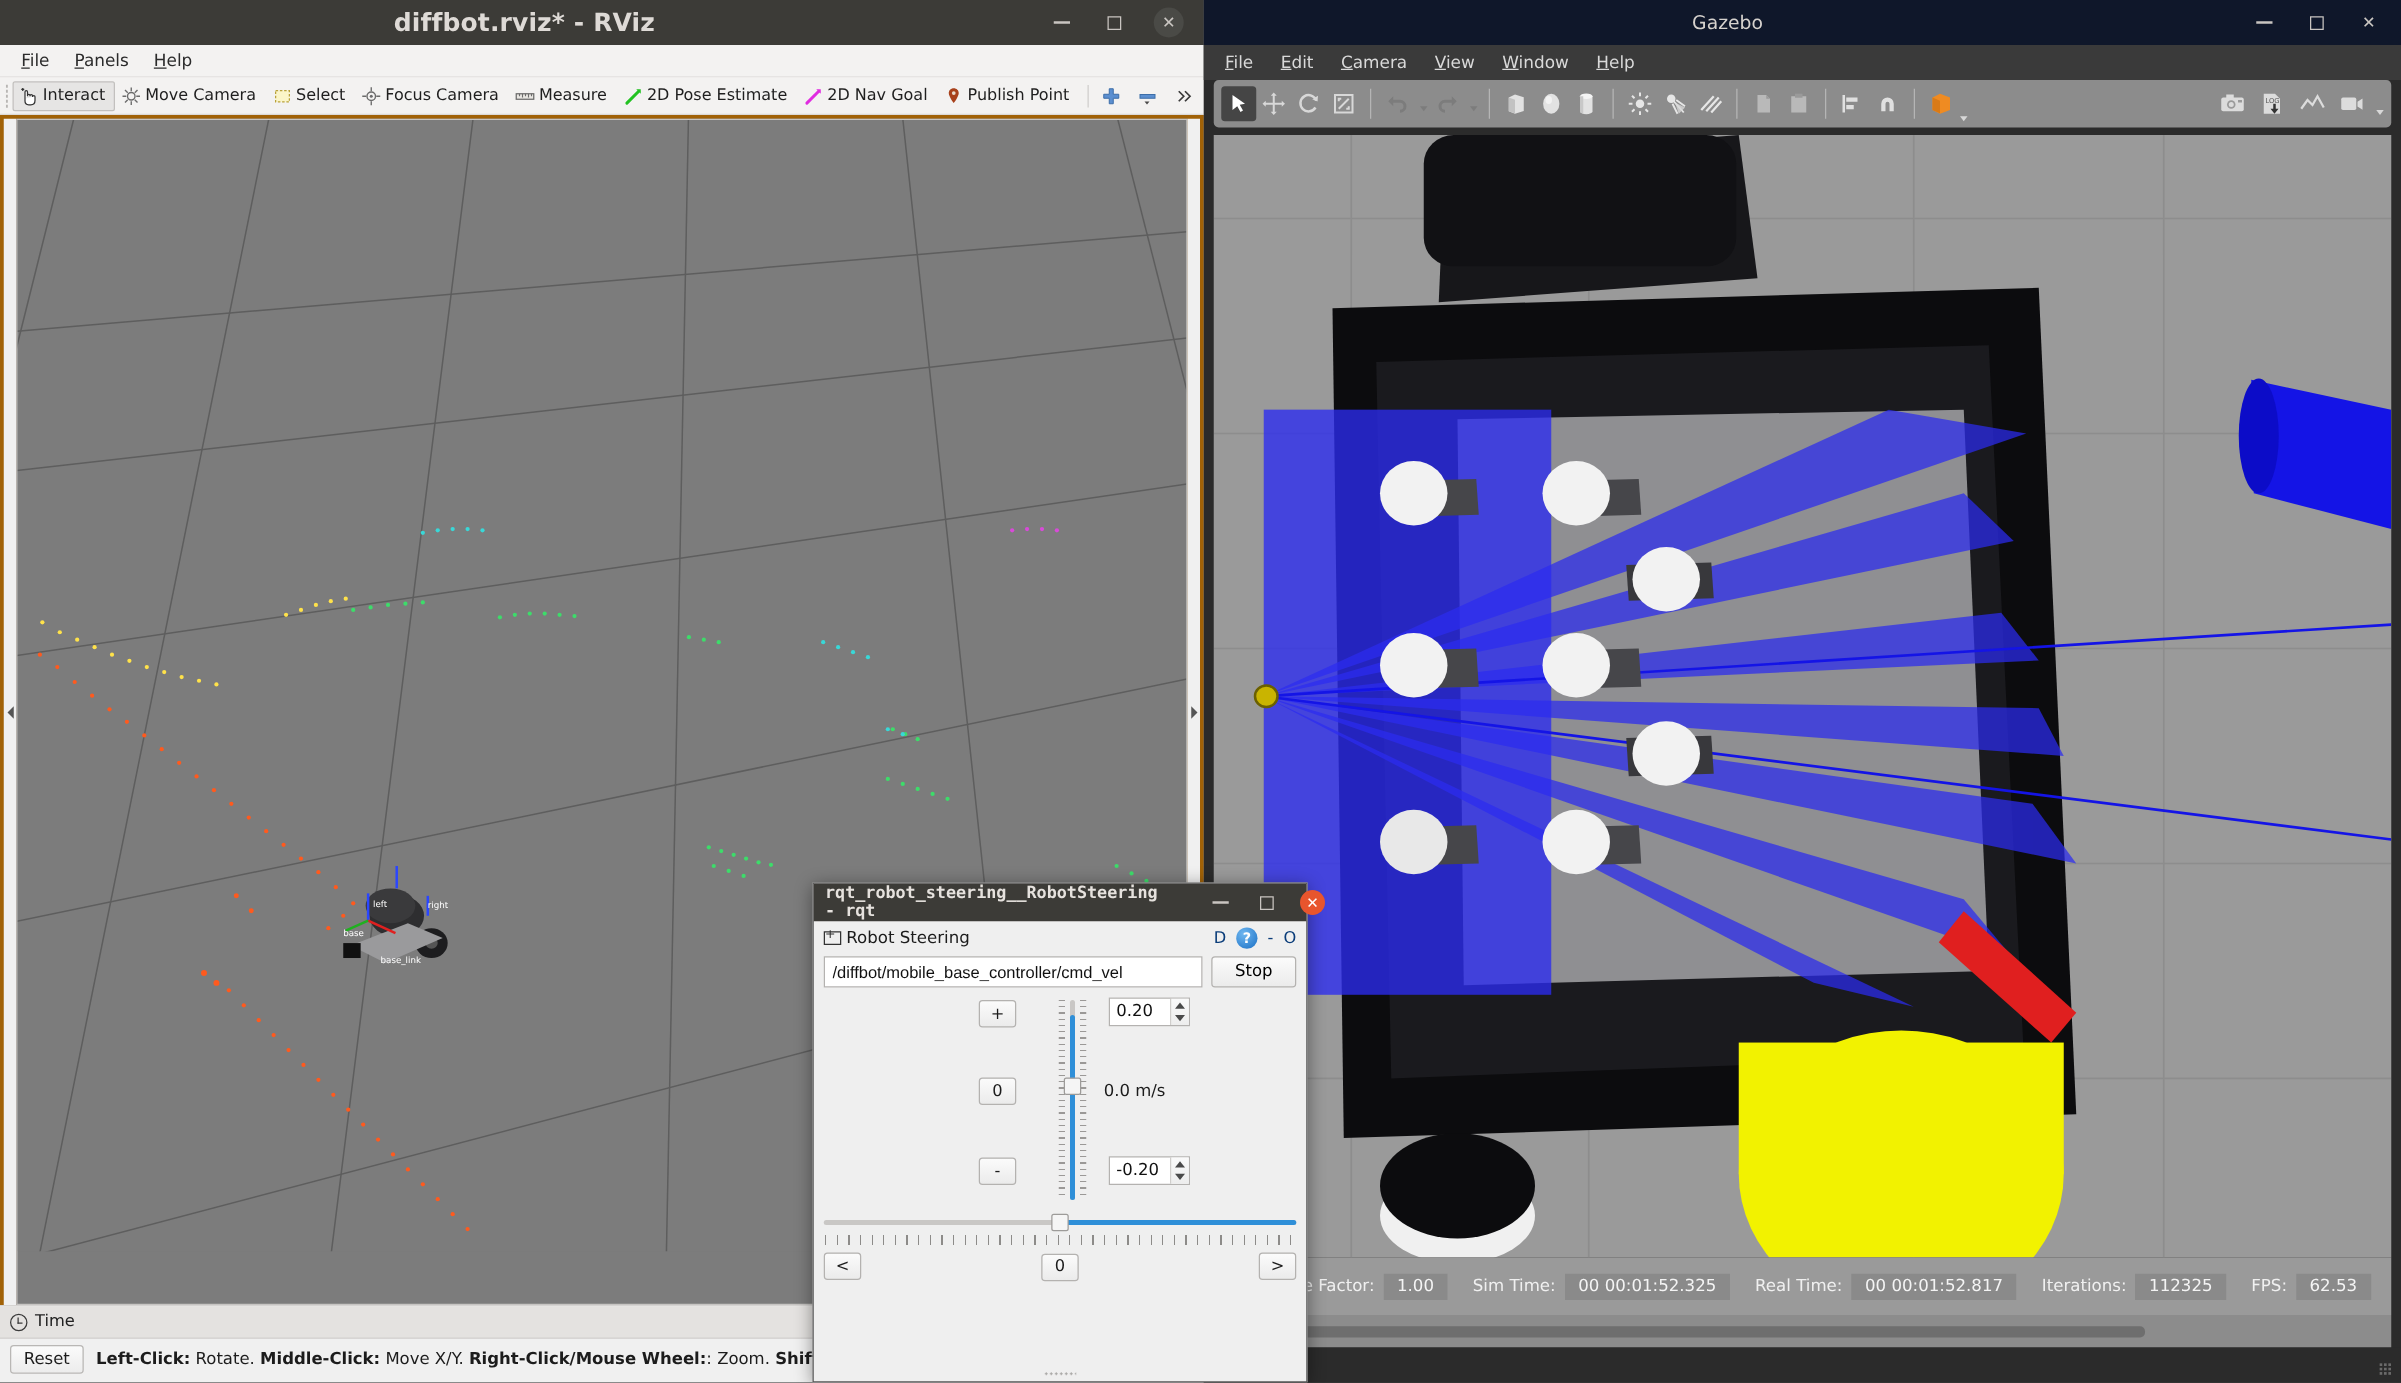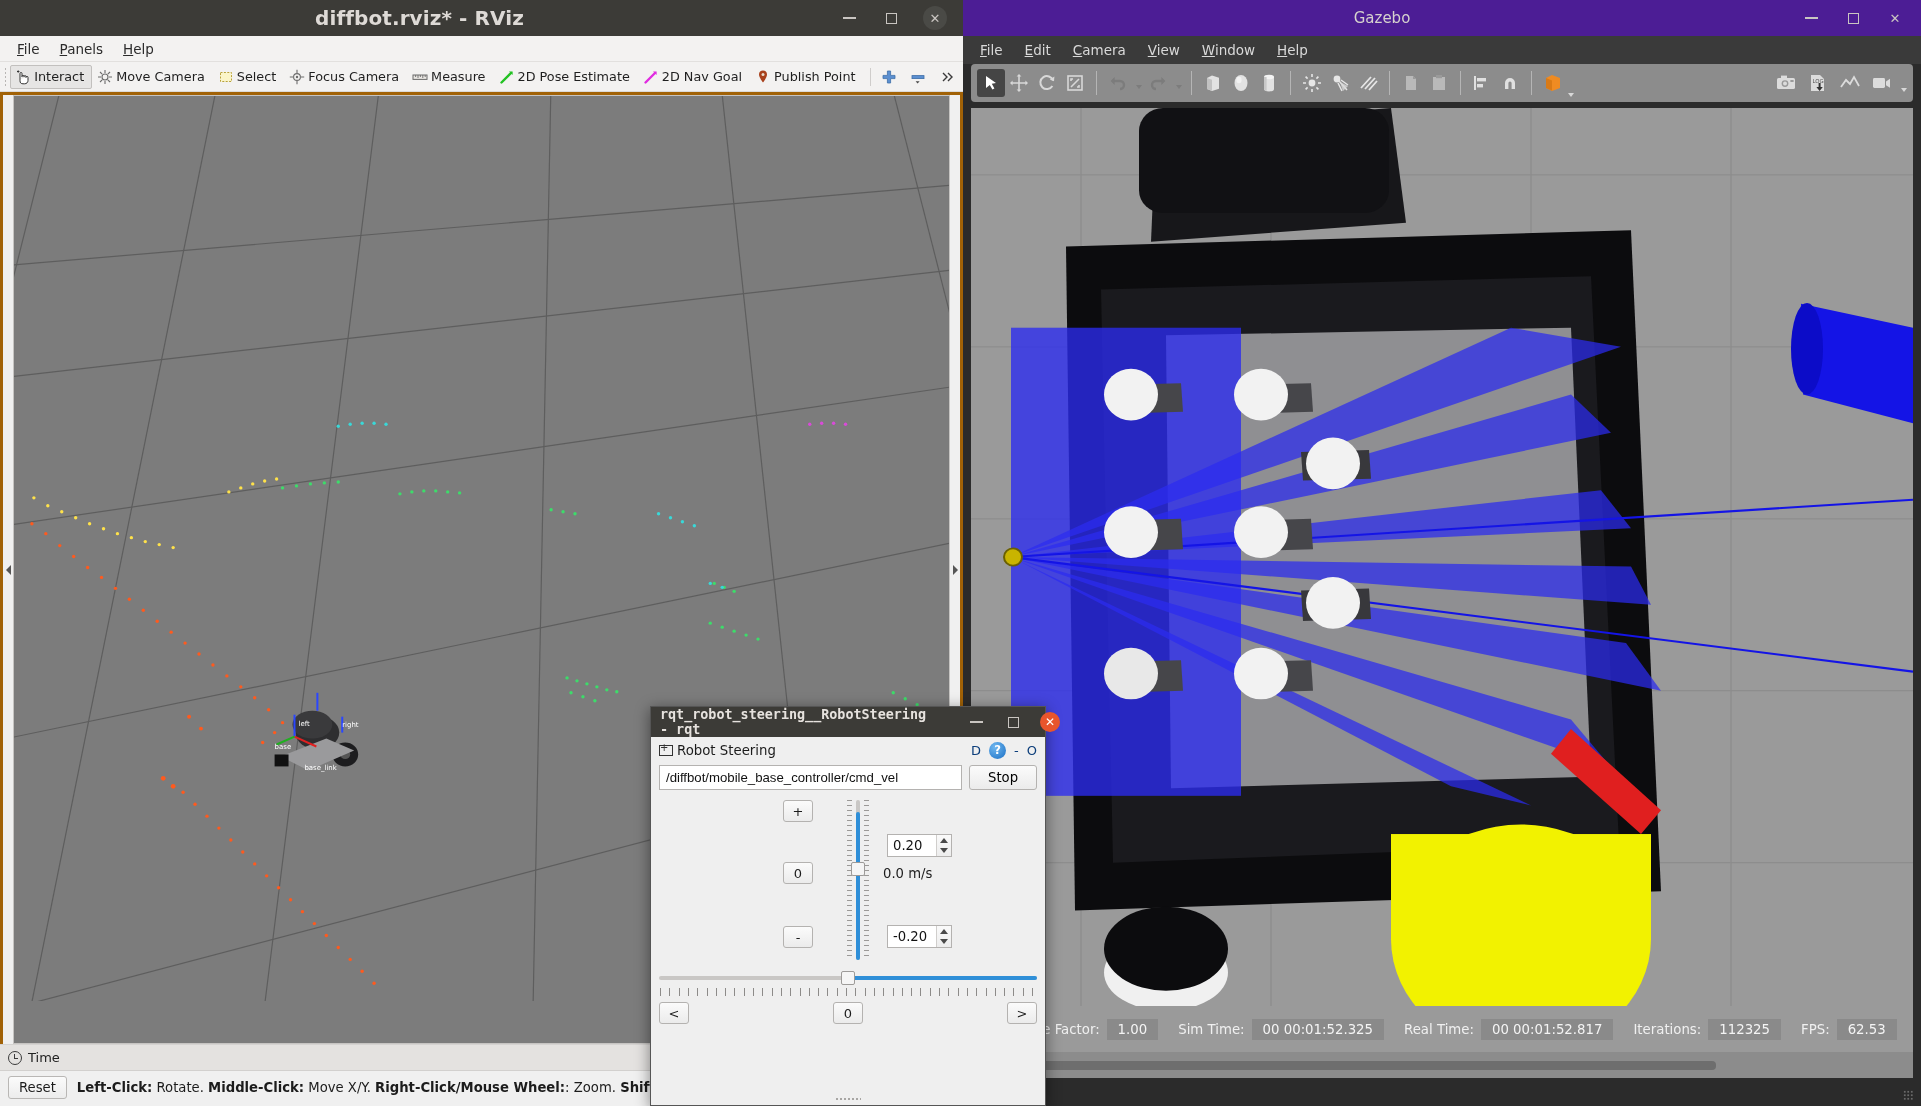--- a/index.html
+++ b/index.html
@@ -95,21 +95,21 @@
     border: 1px solid #b9b7b5; background: linear-gradient(#fbfbfb,#ececec);
     padding: 3px 10px; font-size: 13.2px; border-radius: 3px; cursor: pointer; color: #1c1c1c;
   }
   .hintline b { font-weight: bold; }
 
   
   #gz-window {
     position: absolute; left: 963px; top: 0; width: 958px; height: 1106px;
     background: #2b2b2b; display: flex; flex-direction: column;
   }
-  .gz-title { height: 36px; background: #4c1d95; color: #cfcbc7; display: flex;
+  .gz-title { height: 36px; background: #0f172a; color: #cfcbc7; display: flex;
     align-items: center; flex: none; }
   .gz-title .title { flex: 1; text-align: center; font-size: 15px; color: #d6d2ce; }
   .gz-menubar { height: 28px; background: #3a3a3a; display: flex; align-items: center;
     gap: 4px; padding-left: 8px; flex: none; }
   .gz-menubar .mi { padding: 3px 9px; font-size: 13.5px; color: #d9d9d9; cursor: pointer; }
   .gz-menubar .mi u { text-decoration: underline; }
   .gz-toolbar { height: 38px; background: #8c8c8c; display: flex; align-items: center;
     flex: none; padding: 0 6px; margin: 0 8px; border-radius: 4px; position: relative; }
   .gz-tb-right { margin-left: auto; display: flex; align-items: center; gap: 4px; }
   .gz-btn { width: 28px; height: 28px; display: flex; align-items: center;
@@ -821,21 +821,21 @@
     </div>
 
     <div class="rqt-body">
       <div class="row-topic">
         <input class="topic-input" value="/diffbot/mobile_base_controller/cmd_vel" style="">
         <div class="stop-btn">Stop</div>
       </div>
 
       <div class="lin-area">
         <div class="sbtn" style="left:124px; top:2px;">+</div>
-        <div class="spin" style="left:228px; top:0px;margin-top:36px;">
+        <div class="spin" style="left:228px; top:0px;">
           <input value="0.20" style="">
           <div class="arrows">
             <div>
                 <span class="tri-up"></span>
               </div>
             <div>
                 <span class="tri-dn"></span>
               </div>
           </div>
         </div>

